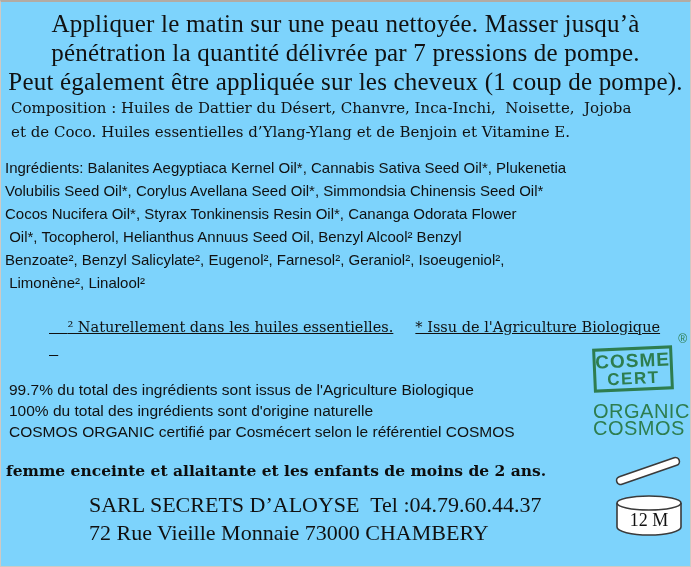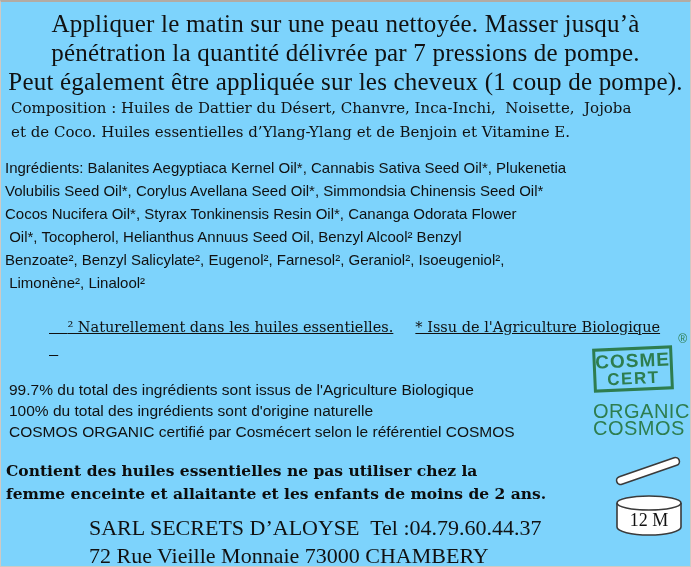--- a/index.html
+++ b/index.html
@@ -116,21 +116,20 @@
     <span>² Naturellement dans les huiles essentielles.</span><span class="part-right">* Issu de l'Agriculture Biologique</span>
   </div>
 
   <div class="organic-claims">
     <div class="line">99.7% du total des ingrédients sont issus de l'Agriculture Biologique</div>
     <div class="line">100% du total des ingrédients sont d'origine naturelle</div>
     <div class="line">COSMOS ORGANIC certifié par Cosmécert selon le référentiel COSMOS</div>
   </div>
 
   <div class="warning">
-    <div class="line">Contient des huiles essentielles ne pas utiliser chez la</div>
     <div class="line">femme enceinte et allaitante et les enfants de moins de 2 ans.</div>
   </div>
 
   <div class="company">
     <div class="line">SARL SECRETS D’ALOYSE  Tel :04.79.60.44.37</div>
     <div class="line">72 Rue Vieille Monnaie 73000 CHAMBERY</div>
   </div>
 
   <div class="cert">
     <div class="rmark">®</div>

